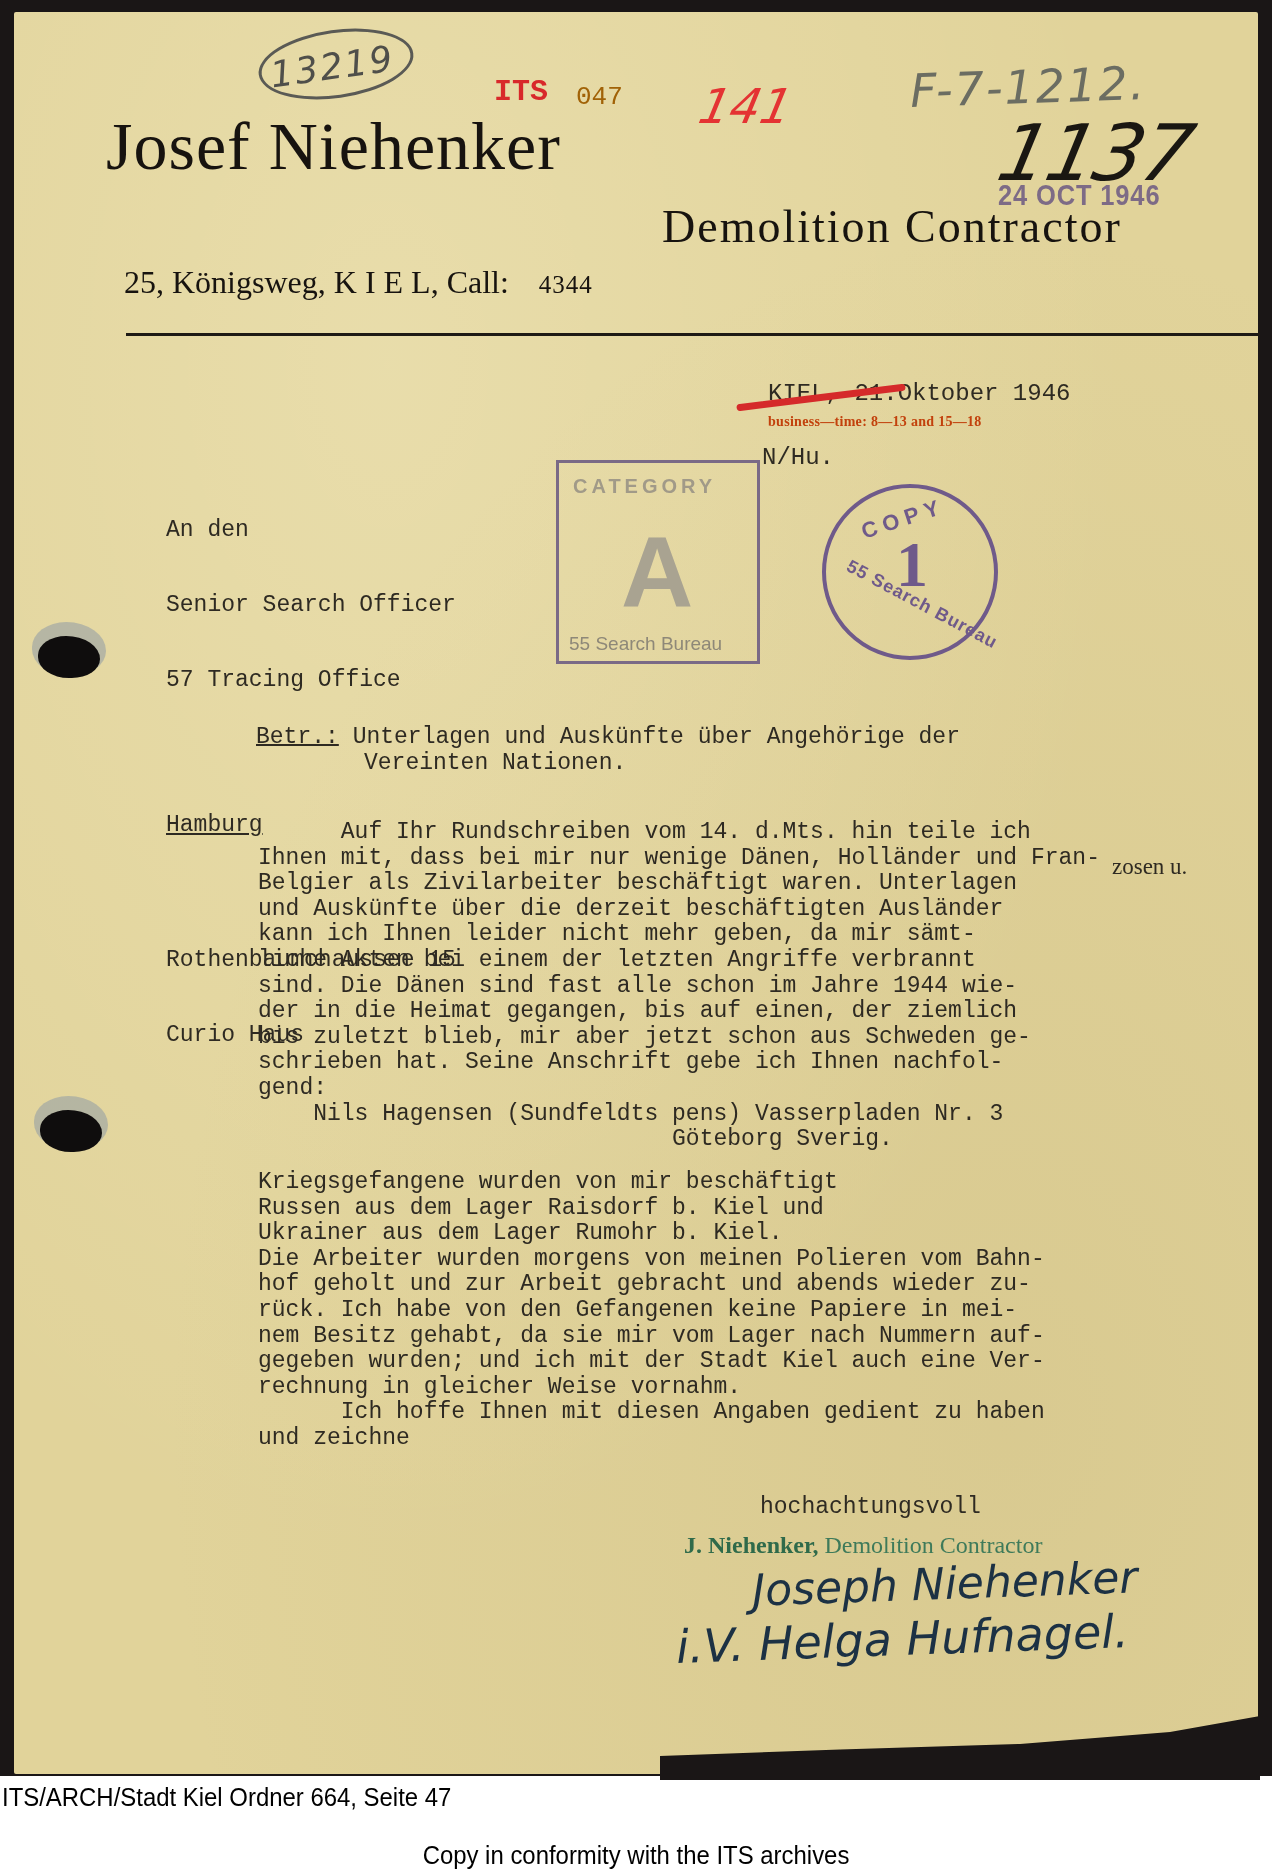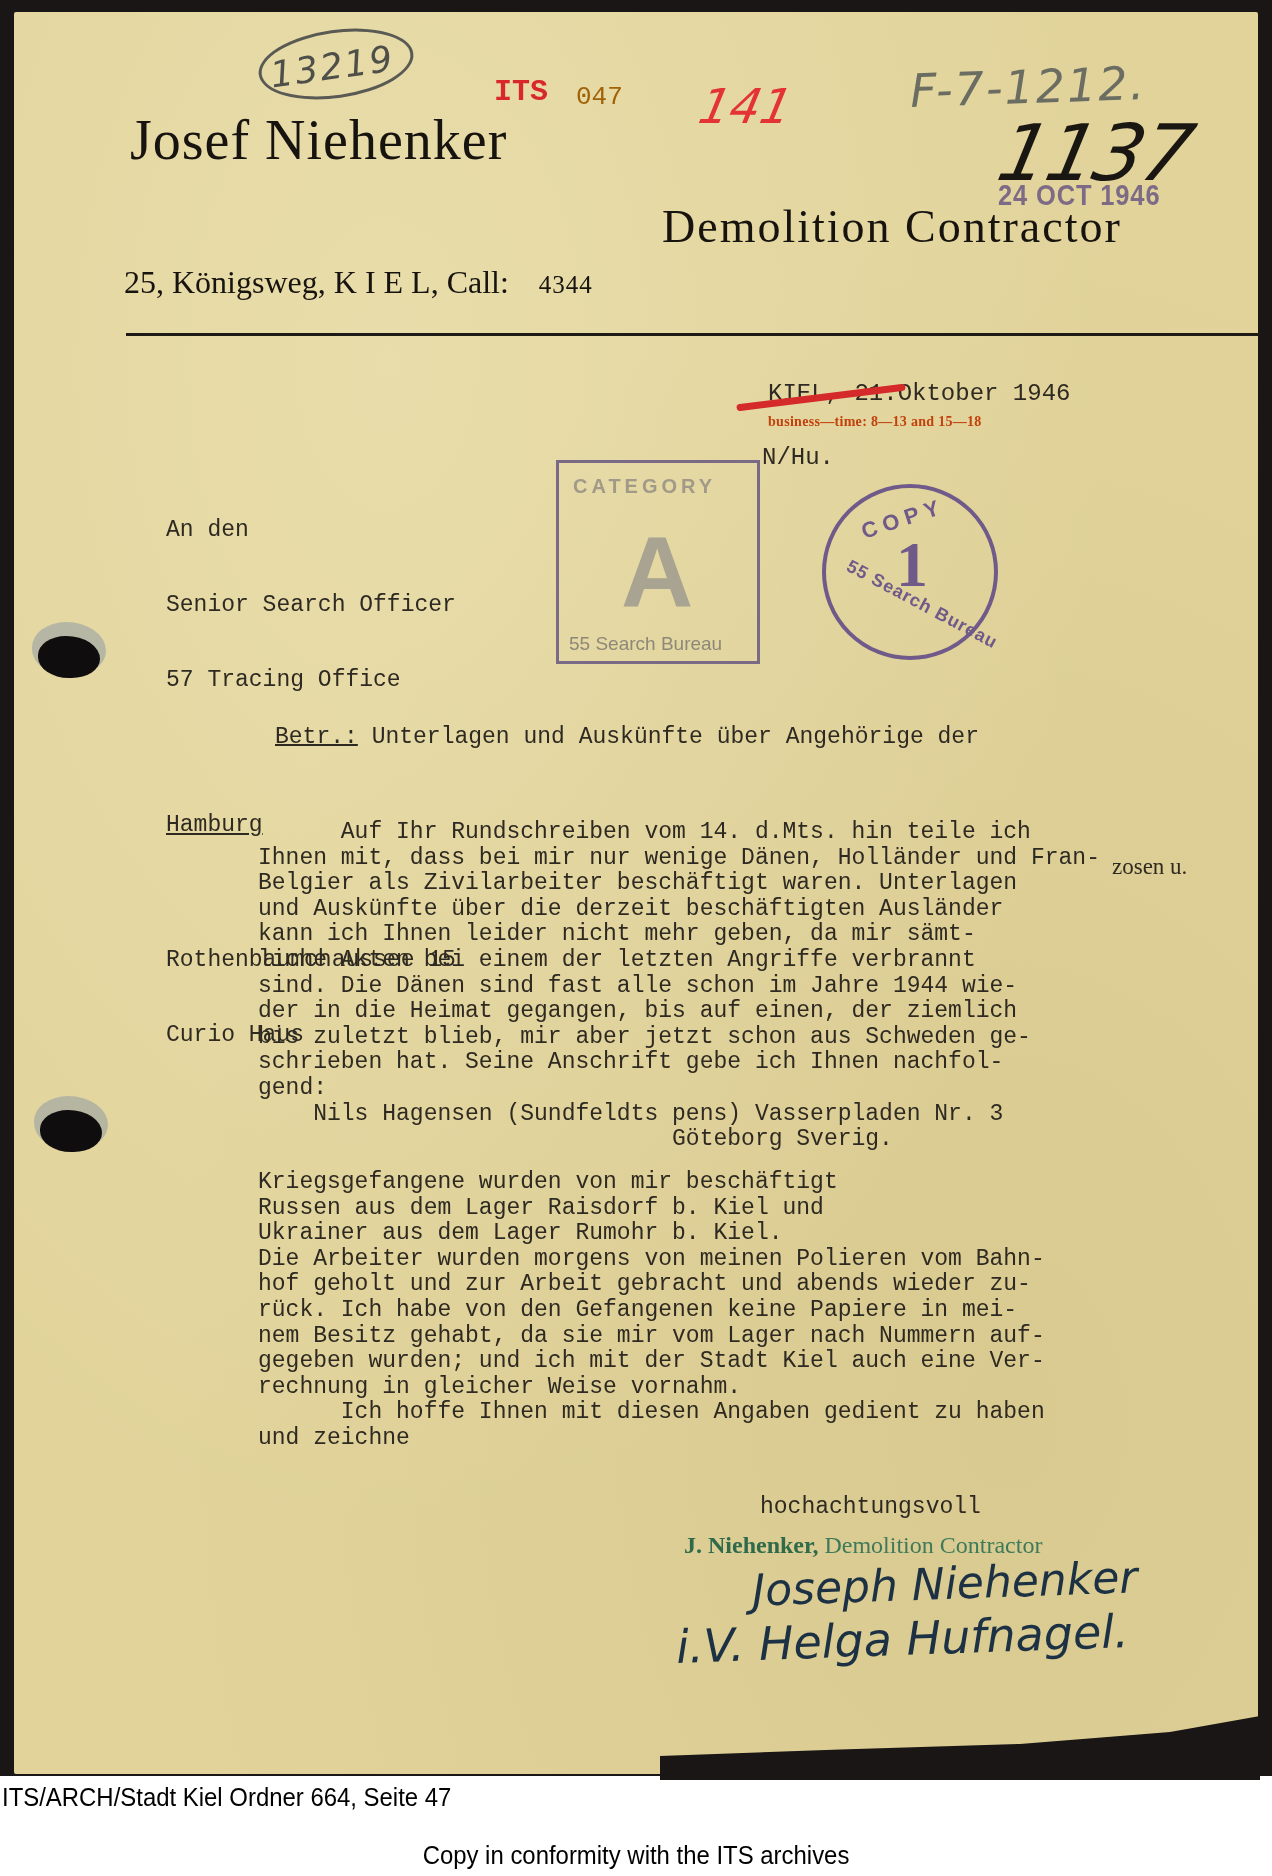--- a/index.html
+++ b/index.html
@@ -22,21 +22,21 @@
     .paper-bottom-tear {
       position: absolute; left: 660px; top: 1700px; width: 600px; height: 80px;
       background: #1a1616;
       clip-path: polygon(0 70%, 30% 62%, 60% 55%, 85% 40%, 100% 20%, 100% 100%, 0 100%);
     }
     .abs { position: absolute; }
     .serif { font-family: "Liberation Serif", "DejaVu Serif", serif; color: #17130f; }
     .type { font-family: "Liberation Mono", "DejaVu Sans Mono", monospace; color: #2e2a22; }
     .hand { font-family: "DejaVu Sans", sans-serif; font-style: italic; }
 
-    .letter-name { left: 130px; top: 112px; font-size: 56px; letter-spacing: 1px; line-height: 1; }
+    .letter-name { left: 106px; top: 112px; font-size: 68px; letter-spacing: 1px; line-height: 1; }
     .letter-trade { left: 662px; top: 204px; font-size: 46px; letter-spacing: 2px; line-height: 1; }
     .letter-address { left: 124px; top: 266px; font-size: 32px; line-height: 1; }
     .letter-address .phone { font-size: 25px; margin-left: 30px; letter-spacing: 1px; }
     .header-rule { left: 126px; top: 333px; width: 1134px; height: 3px; background: #1e1a15; }
 
     .archive-circle {
       left: 258px; top: 30px; width: 150px; height: 62px; border: 3px solid #5a5a55;
       border-radius: 50%; transform: rotate(-8deg);
     }
     .archive-circle-num { left: 270px; top: 46px; font-size: 36px; color: #4f4f4a; transform: rotate(-8deg); letter-spacing: 2px; }
@@ -65,21 +65,21 @@
     .cat-footer { position: absolute; left: 10px; top: 170px; font-size: 19px; color: #8e8878; font-family: "Liberation Sans", sans-serif; }
 
     .copy-stamp {
       left: 822px; top: 484px; width: 176px; height: 176px; border: 4px solid #6f5a8a;
       border-radius: 50%; box-sizing: border-box; color: #6f5a8a;
     }
     .copy-label { position: absolute; left: 34px; top: 18px; font-size: 22px; font-weight: bold; letter-spacing: 6px; transform: rotate(-18deg); font-family: "Liberation Sans", sans-serif; }
     .copy-number { position: absolute; left: 70px; top: 40px; font-size: 64px; font-weight: bold; font-family: "Liberation Serif", serif; }
     .copy-bureau { position: absolute; left: 12px; top: 106px; font-size: 18px; font-weight: bold; transform: rotate(28deg); letter-spacing: 1px; font-family: "Liberation Sans", sans-serif; white-space: nowrap; }
 
-    .subject { left: 256px; top: 724px; font-size: 23px; line-height: 26px; margin-left: 19px; }
+    .subject { left: 256px; top: 724px; font-size: 23px; line-height: 26px; }
     .subject .label { text-decoration: underline; text-decoration-thickness: 2px; }
     .subject .cont { padding-left: 108px; }
 
     .body-text { left: 258px; top: 820px; font-size: 23px; line-height: 25.6px; white-space: pre; }
     .margin-note { left: 1112px; top: 860px; font-size: 23px; white-space: pre; line-height: 14px; font-family: Liberation Serif, serif; }
 
     .closing { left: 760px; top: 1494px; font-size: 23px; }
     .company-stamp { left: 684px; top: 1532px; font-size: 24px; color: #3e7a5a; font-family: "Liberation Serif", serif; }
     .company-stamp b { color: #2f6a4a; }
     .sig1 { left: 752px; top: 1558px; font-size: 44px; color: #1c3144; transform: rotate(-2deg); }
@@ -142,20 +142,21 @@
 </div>
 
 <div class="abs copy-stamp">
   <div class="copy-label">COPY</div>
   <div class="copy-number">1</div>
   <div class="copy-bureau">55 Search Bureau</div>
 </div>
 
 <div class="abs type subject">
   <div><span class="label">Betr.:</span> <span>Unterlagen und Auskünfte über Angehörige der</span></div>
+  <div class="cont">Vereinten Nationen.</div>
 </div>
 
 <div class="abs type body-text">      Auf Ihr Rundschreiben vom 14. d.Mts. hin teile ich
 Ihnen mit, dass bei mir nur wenige Dänen, Holländer und Fran-
 Belgier als Zivilarbeiter beschäftigt waren. Unterlagen
 und Auskünfte über die derzeit beschäftigten Ausländer
 kann ich Ihnen leider nicht mehr geben, da mir sämt-
 liche Akten bei einem der letzten Angriffe verbrannt
 sind. Die Dänen sind fast alle schon im Jahre 1944 wie-
 der in die Heimat gegangen, bis auf einen, der ziemlich

